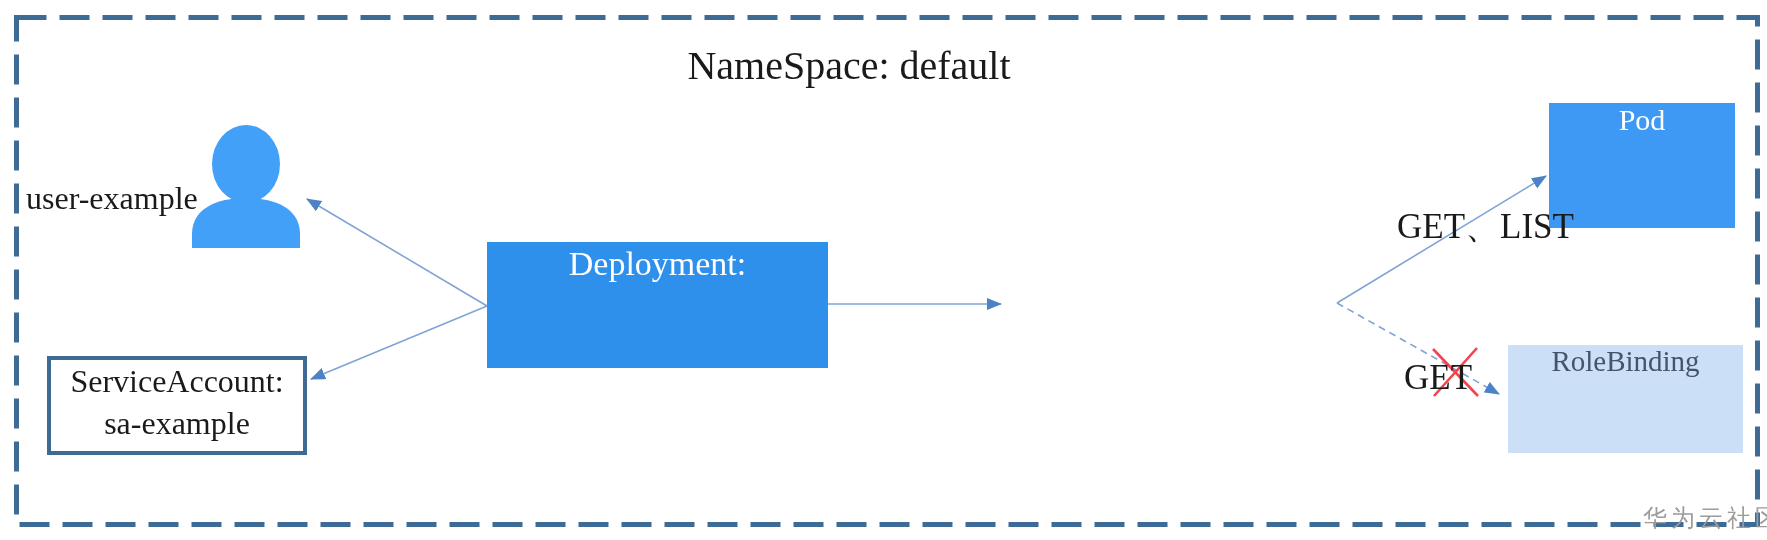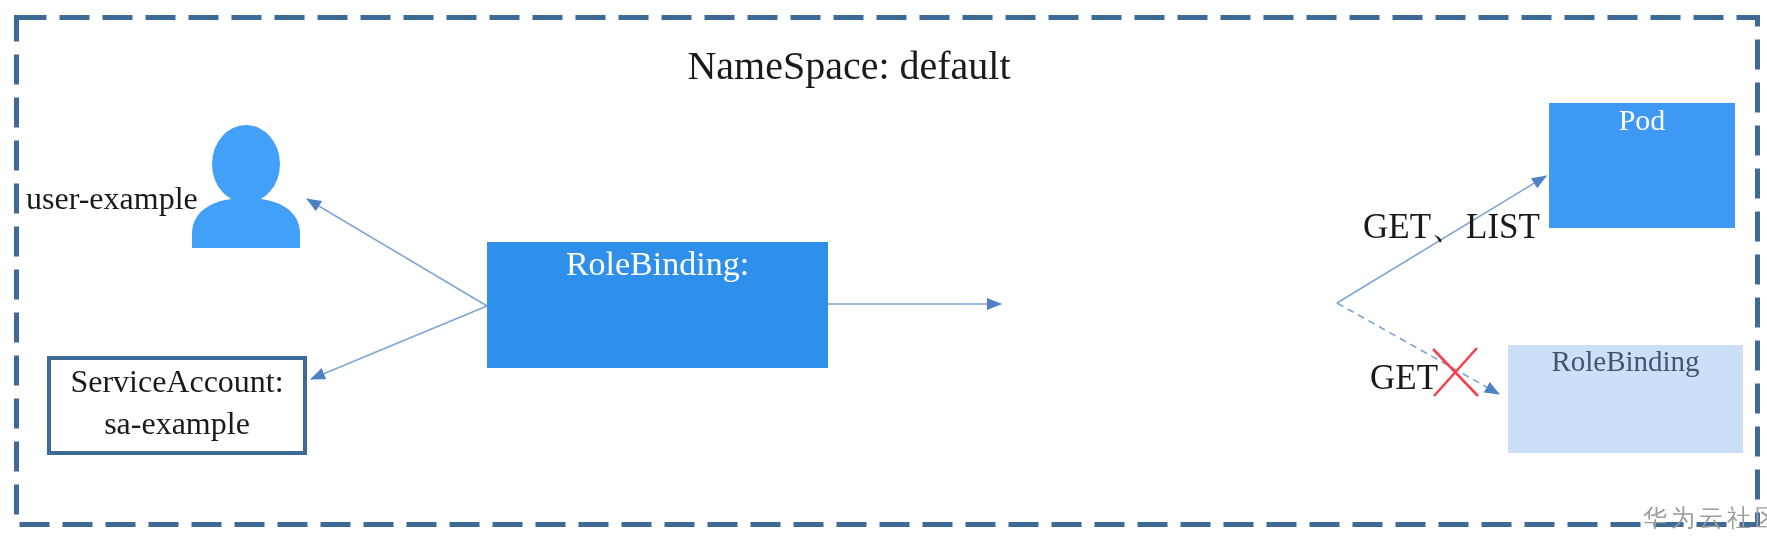--- a/index.html
+++ b/index.html
@@ -74,20 +74,21 @@
   }
   .box-deployment{
     left:1508px;top:345px;width:235px;height:108px;
     background:var(--deployment_fill,#CBDFF6);
     color:var(--deployment_text,#44546A);font-size:29px;
   }
   .edge-label{
     position:absolute;
     font-size:35px;color:var(--text_black,#1A1A1A);
     white-space:nowrap;
+    margin-left:34px;
   }
   .edge-label.allowed{left:1363px;top:203px;}
   .edge-label.denied{left:1370px;top:358px;}
   .watermark{
     position:absolute;left:1643px;top:502px;
     font-size:24px;letter-spacing:4px;
     color:var(--watermark_gray,#9C9C9C);
     white-space:nowrap;
   }
 </style>
@@ -129,21 +130,21 @@
     <ellipse class="silhouette" cx="58" cy="40" rx="34" ry="39"></ellipse>
     <path class="silhouette" d="M4 124 V110 C4 85 28 74 58 74 C88 74 112 85 112 110 V124 Z"></path>
   </svg>
 
   <div class="box box-sa">
     <div>ServiceAccount:</div>
     <div>sa-example</div>
   </div>
 
   <div class="box box-rolebinding">
-    <div>RoleBinding:</div>
+    <div>Deployment:</div>
   </div>
 
 
   <div class="box box-pod">
     <div>Pod</div>
   </div>
 
   <div class="box box-deployment">
     <div>RoleBinding</div>
   </div>

